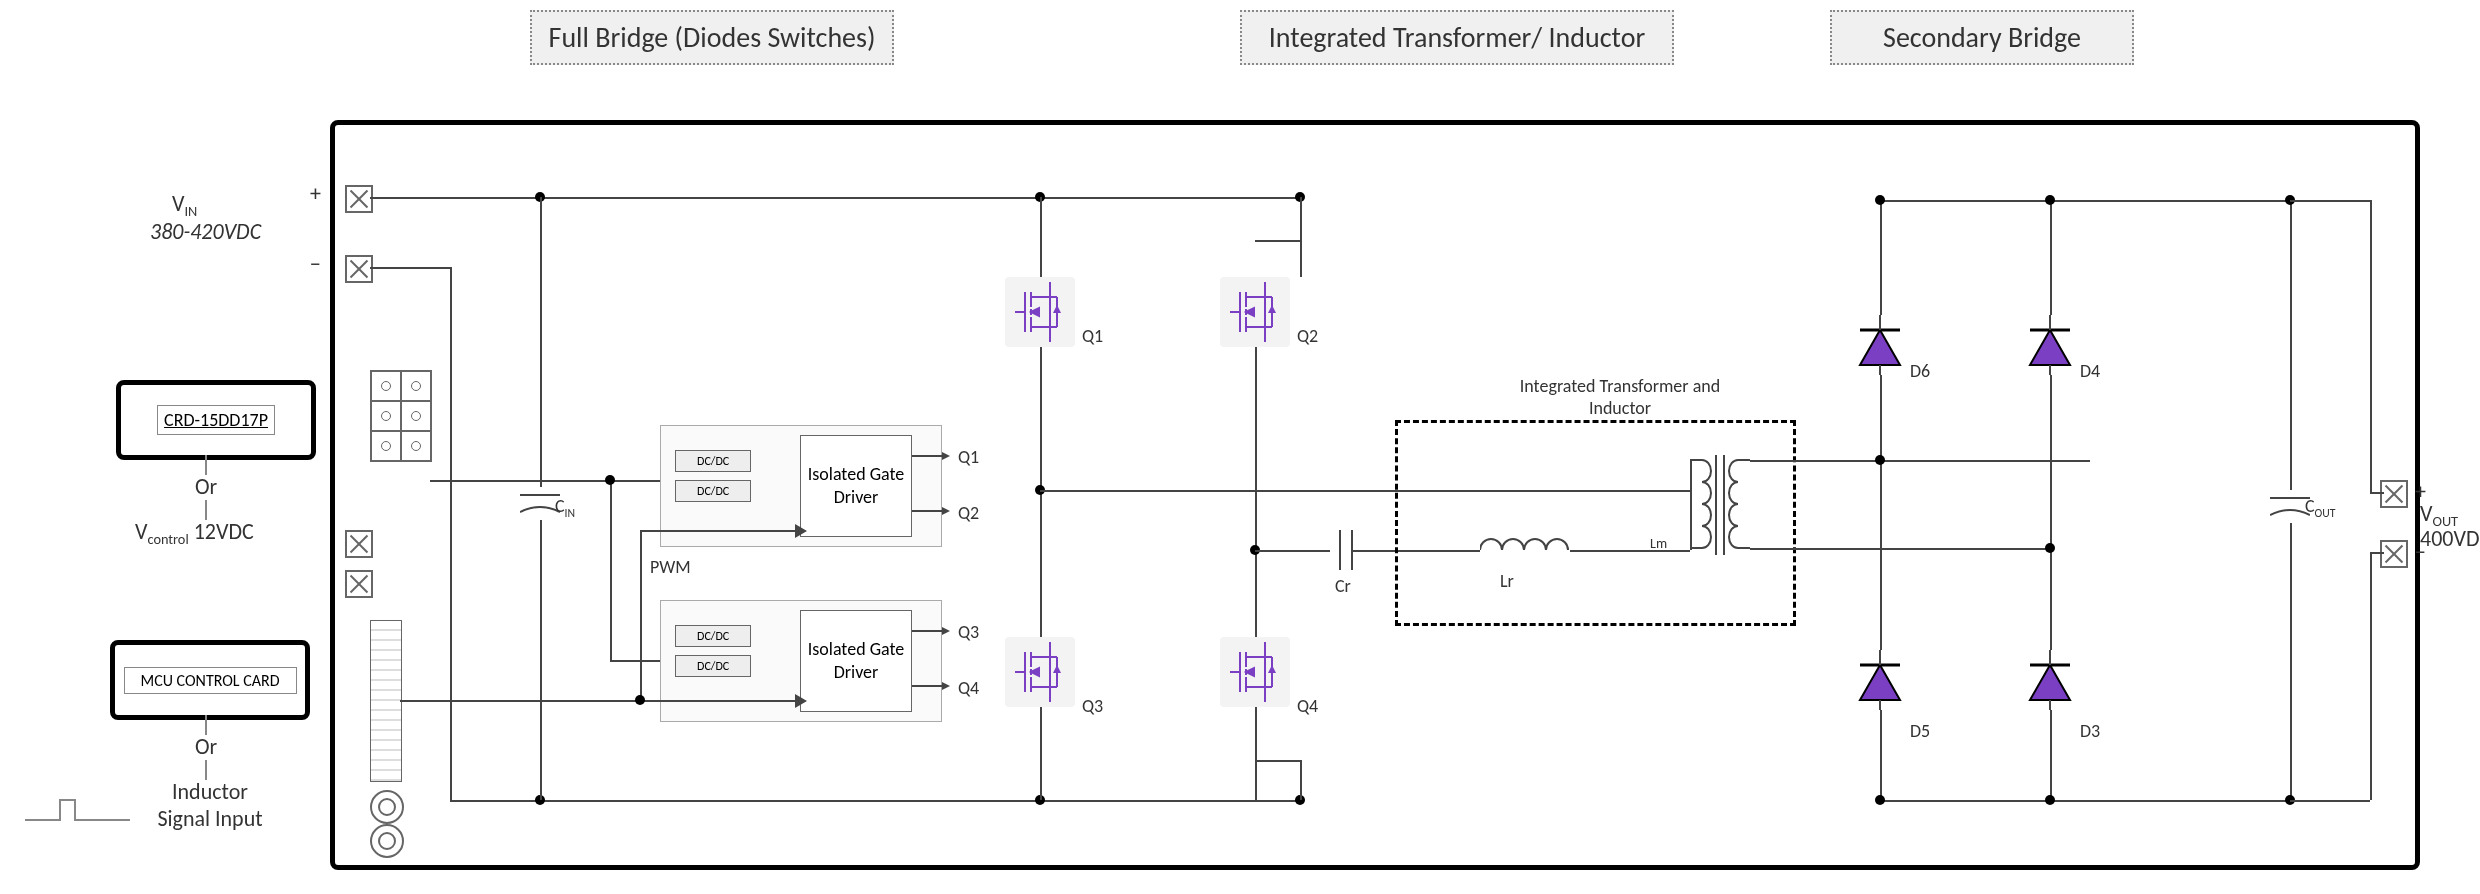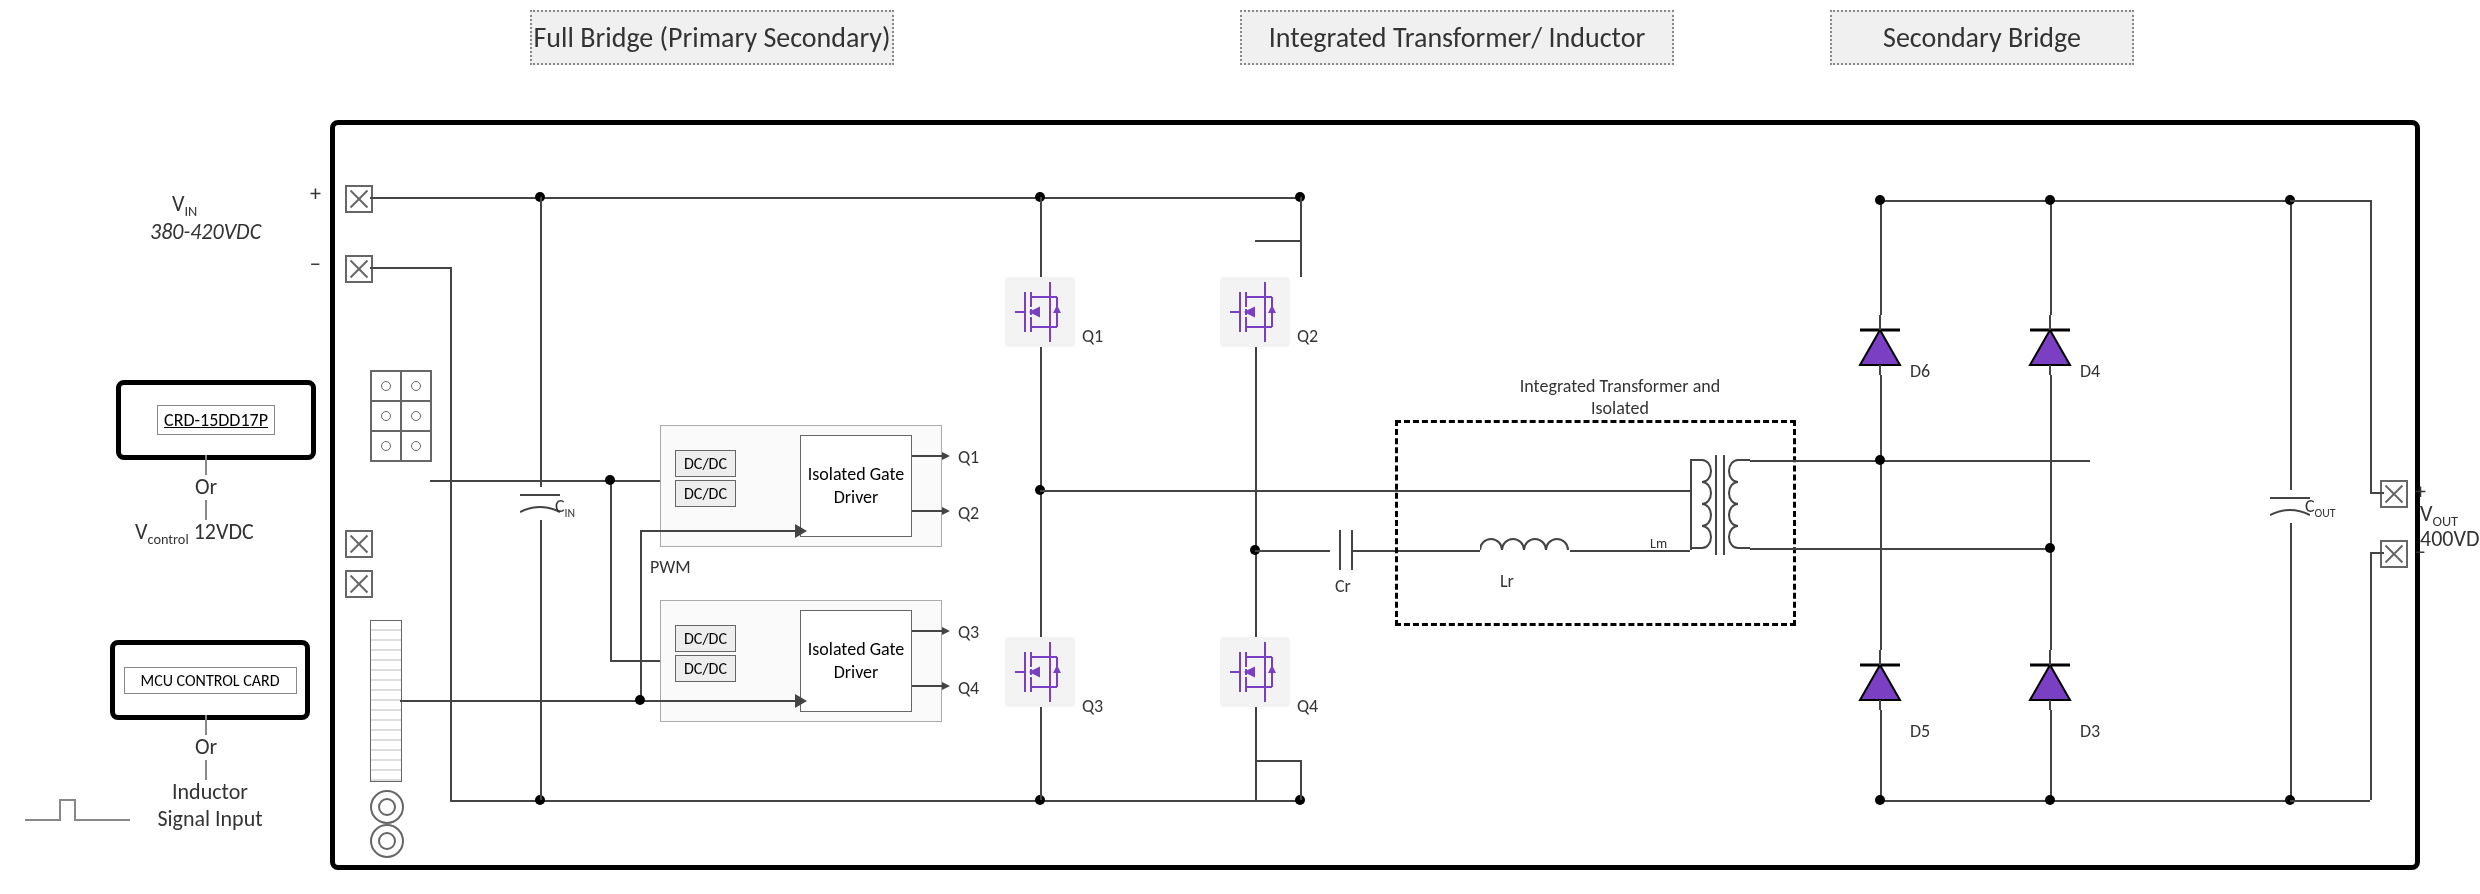--- a/index.html
+++ b/index.html
@@ -93,22 +93,22 @@
     .inner-label-plain {
       border: 1px solid #888;
       padding: 3px 16px;
       font-size: 16px;
       text-align: center;
     }
     .dcdc {
       position: absolute;
       border: 1px solid #666;
       background: #eee;
-      font-size: 16px;
-      padding: 3px 8px;
+      font-size: 12px;
+      padding: 3px 21px;
     }
     .gate-driver {
       position: absolute;
       border: 1px solid #666;
       background: #fff;
       display: flex;
       align-items: center;
       justify-content: center;
       text-align: center;
       font-size: 18px;
@@ -179,21 +179,21 @@
       height: 14px;
       border: 2px solid #666;
       border-radius: 50%;
     }
     .pulse-svg { position: absolute; }
     sub { font-size: 0.65em; }
   </style>
 </head>
 <body>
 
-<div class="section-header" style="left:530px; top:10px; width:360px;">Full Bridge (Primary Secondary)</div>
+<div class="section-header" style="left:530px; top:10px; width:360px;">Full Bridge (Diodes Switches)</div>
 <div class="section-header" style="left:1240px; top:10px; width:430px;">Integrated Transformer/ Inductor</div>
 <div class="section-header" style="left:1830px; top:10px; width:300px;">Secondary Bridge</div>
 
 <div class="main-box" style="left:330px; top:120px; width:2080px; height:740px;"></div>
 
 <div class="terminal" style="left:345px; top:185px;"></div>
 <div class="terminal" style="left:345px; top:255px;"></div>
 <div class="label" style="left:310px; top:180px;">+</div>
 <div class="label" style="left:310px; top:250px;">−</div>
 <div class="label" style="left:172px; top:190px;"><span>V</span><sub>IN</sub></div>
@@ -410,21 +410,21 @@
 <div class="wire wire-h" style="left:1255px; top:550px; width:75px;"></div>
 
 <svg style="position:absolute; left:1330px; top:530px;" width="33" height="40">
   <line x1="10" y1="0" x2="10" y2="40" stroke="#444" stroke-width="2"></line>
   <line x1="22" y1="0" x2="22" y2="40" stroke="#444" stroke-width="2"></line>
 </svg>
 <div class="wire wire-h" style="left:1352px; top:550px; width:78px;"></div>
 <div class="label-sm" style="left:1335px; top:575px;">Cr</div>
 
 <div class="dashed-box" style="left:1395px; top:420px; width:395px; height:200px;"></div>
-<div class="label-sm" style="left:1510px; top:375px; text-align:center; width:220px;">Integrated Transformer and Isolated</div>
+<div class="label-sm" style="left:1510px; top:375px; text-align:center; width:220px;">Integrated Transformer and Inductor</div>
 
 <div class="wire wire-h" style="left:1430px; top:550px; width:50px;"></div>
 <svg style="position:absolute; left:1480px; top:535px;" width="90" height="30">
   <path d="M 0 15 A 11 11 0 0 1 22 15 A 11 11 0 0 1 44 15 A 11 11 0 0 1 66 15 A 11 11 0 0 1 88 15" stroke="#444" stroke-width="2" fill="none"></path>
 </svg>
 <div class="wire wire-h" style="left:1570px; top:550px; width:120px;"></div>
 <div class="label-sm" style="left:1500px; top:570px;">Lr</div>
 
 <div class="wire wire-h" style="left:1440px; top:490px; width:250px;"></div>
 <div class="wire wire-v" style="left:1690px; top:490px; height:60px;"></div>

